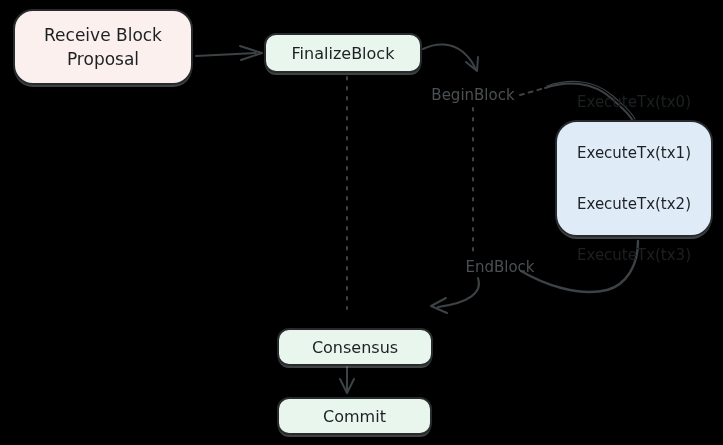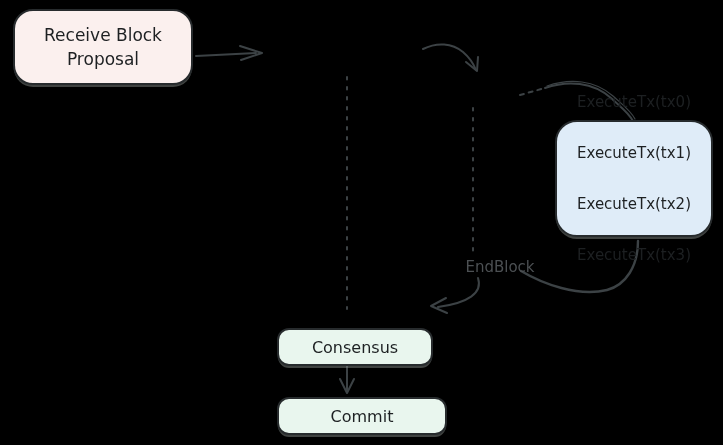--- a/index.html
+++ b/index.html
@@ -63,21 +63,21 @@
     line-height: 25px;
     gap: 26px;
   }
   .node-consensus {
     left: 277px; top: 328px; width: 156px; height: 38px;
     border-radius: 12px;
     background: #e9f6ee;
     font-size: 16px;
   }
   .node-commit {
-    left: 277px; top: 397px; width: 170px; height: 38px;
+    left: 277px; top: 397px; width: 155px; height: 38px;
     border-radius: 12px;
     background: #e9f6ee;
     font-size: 16px;
   }
 
   .flow-label {
     position: absolute;
     color: #4c5053;
     font-size: 15px;
     text-align: center;
@@ -112,32 +112,36 @@
     <path d="M447 313 L431 306 L446 298"></path>
 
     <path d="M347 353 L347 390"></path>
     <path d="M340 379 L347 393 L354 379"></path>
   </svg>
 
   <div class="node node-receive">
     <span>Receive Block Proposal</span>
   </div>
 
+  <div class="node node-finalize">
+    <span>FinalizeBlock</span>
+  </div>
 
   <div class="node node-execute">
     <span>ExecuteTx(tx0)</span>
     <span>ExecuteTx(tx1)</span>
     <span>ExecuteTx(tx2)</span>
     <span>ExecuteTx(tx3)</span>
   </div>
 
   <div class="node node-consensus">
     <span>Consensus</span>
   </div>
 
   <div class="node node-commit">
     <span>Commit</span>
   </div>
 
+  <div class="flow-label label-beginblock">BeginBlock</div>
 
   <div class="flow-label label-endblock">EndBlock</div>
 
 </div>
 
 </body></html>

